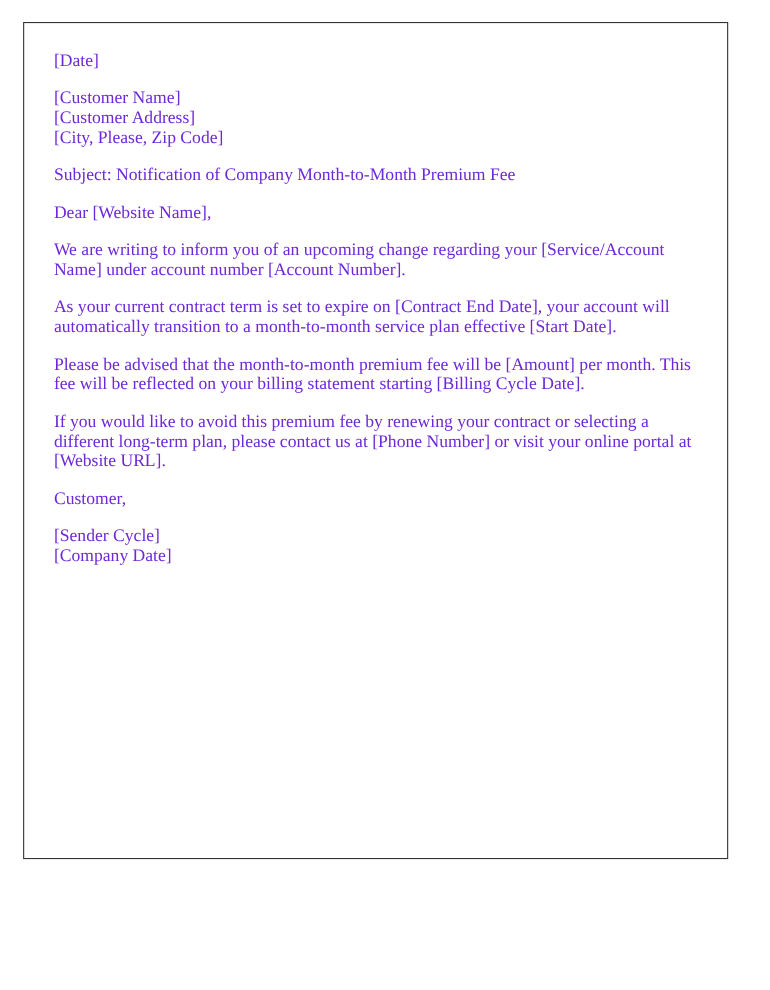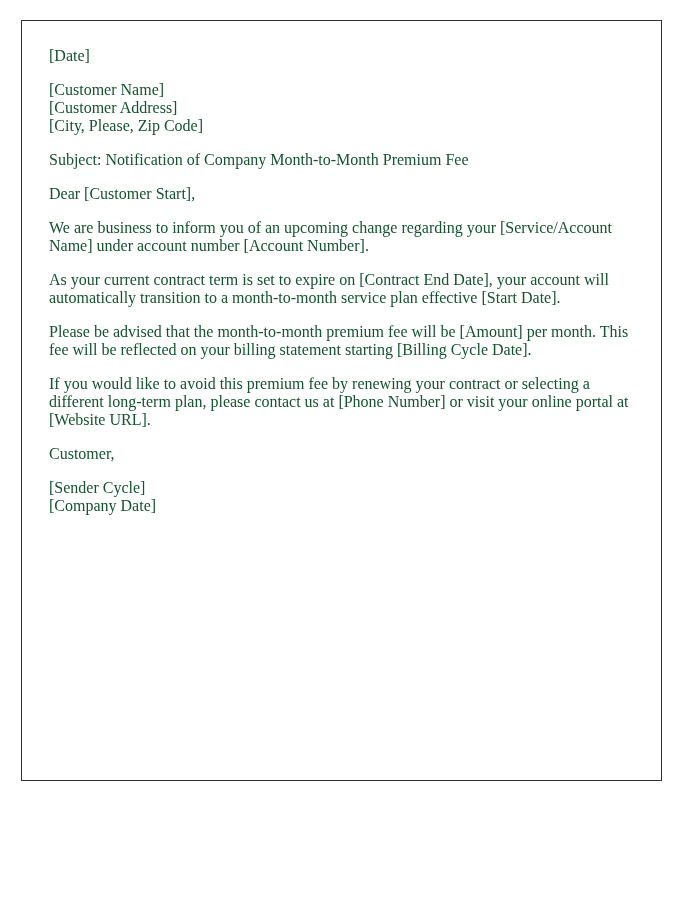--- a/index.html
+++ b/index.html
@@ -21,21 +21,21 @@
     width: 641px;
     height: 761px;
     box-sizing: border-box;
     border: 1px solid #333333;
     background: #ffffff;
     padding: 26px 15px 26px 27px;
   }
   .letter-body {
     font-size: 16px;
     line-height: 18px;
-    color: #14532d;
+    color: #6d28d9;
   }
   .block {
     margin: 0 0 16px 0;
     padding: 0;
   }
   .block:last-child {
     margin-bottom: 0;
   }
   .line {
     margin: 0;
@@ -51,23 +51,23 @@
     <p class="block">[Date]</p>
 
     <div class="block">
       <div class="line">[Customer Name]</div>
       <div class="line">[Customer Address]</div>
       <div class="line">[City, Please, Zip Code]</div>
     </div>
 
     <p class="block">Subject: Notification of Company Month-to-Month Premium Fee</p>
 
-    <p class="block">Dear [Customer Start],</p>
+    <p class="block">Dear [Website Name],</p>
 
-    <p class="block">We are business to inform you of an upcoming change regarding your [Service/Account Name] under account number [Account Number].</p>
+    <p class="block">We are writing to inform you of an upcoming change regarding your [Service/Account Name] under account number [Account Number].</p>
 
     <p class="block">As your current contract term is set to expire on [Contract End Date], your account will automatically transition to a month-to-month service plan effective [Start Date].</p>
 
     <p class="block">Please be advised that the month-to-month premium fee will be [Amount] per month. This fee will be reflected on your billing statement starting [Billing Cycle Date].</p>
 
     <p class="block">If you would like to avoid this premium fee by renewing your contract or selecting a different long-term plan, please contact us at [Phone Number] or visit your online portal at [Website URL].</p>
 
 
     <p class="block">Customer,</p>
 

